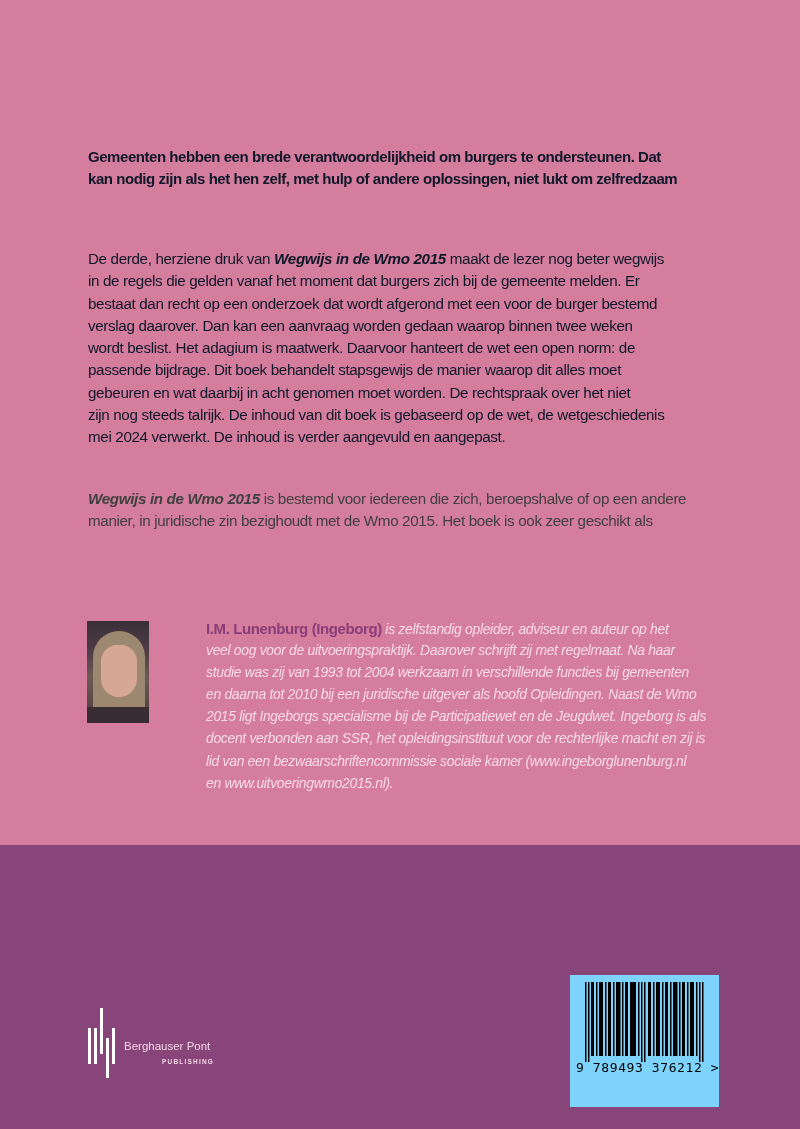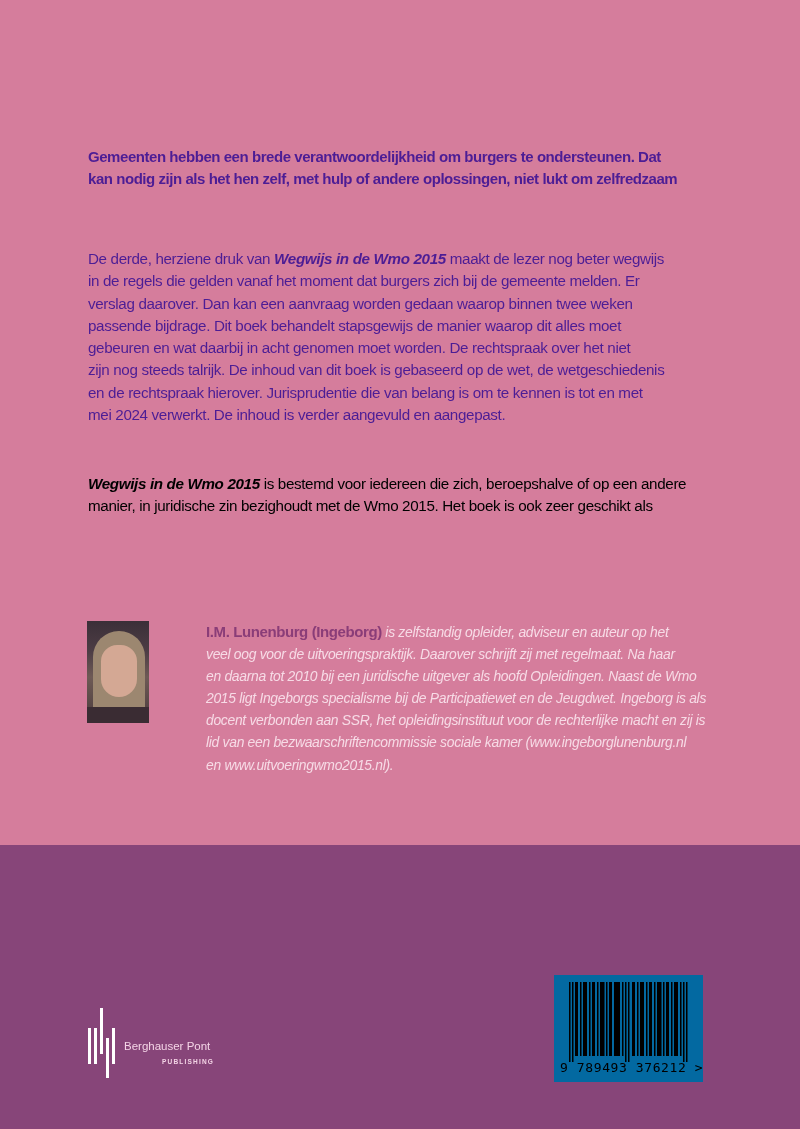--- a/index.html
+++ b/index.html
@@ -16,24 +16,24 @@
     }
     .purple-band {
       position: absolute; left: 0; top: 845px; width: 800px; height: 284px;
       background: #874579;
     }
     .text-block {
       position: absolute; left: 88px; width: 640px;
       font-size: 15.2px; letter-spacing: -0.35px;
     }
     .line { height: 22.3px; line-height: 22.3px; white-space: nowrap; }
-    .intro { top: 146px; font-weight: bold; color: #4c1d95; }
+    .intro { top: 146px; font-weight: bold; color: #0f172a; }
     .intro .line { font-size: 15px; letter-spacing: -0.45px; }
-    .body1 { top: 248px; color: #4c1d95; }
-    .body2 { top: 473px; color: #000000; }
+    .body1 { top: 248px; color: #0f172a; }
+    .body2 { top: 488px; color: #404040; }
     .it { font-style: italic; font-weight: bold; }
 
     .author-photo {
       position: absolute; left: 87px; top: 621px; width: 62px; height: 102px;
       background: linear-gradient(180deg, #3b2f38 0%, #4d3d45 30%, #6e5a55 55%, #4a3a3c 100%);
       overflow: hidden;
     }
     .author-photo .hair {
       position: absolute; left: 6px; top: 10px; width: 52px; height: 95px;
       border-radius: 26px 26px 6px 6px;
@@ -46,42 +46,42 @@
     }
     .author-photo .shoulder {
       position: absolute; left: 0; top: 86px; width: 62px; height: 20px;
       background: #3a2c33;
     }
     .author-block {
       position: absolute; left: 206px; top: 621px; width: 570px;
       font-size: 13.9px; letter-spacing: -0.3px; color: #f7dbe6;
       font-style: italic;
     }
-    .author-block .line { height: 22.1px; line-height: 22px; }
+    .author-block .line { height: 22.1px; line-height: 15px; }
     .author-name {
       font-style: normal; font-weight: bold; color: #8a3d78; font-size: 15px; letter-spacing: -0.4px;
     }
 
     .publisher-logo {
       position: absolute; left: 86px; top: 1008px; width: 140px; height: 72px;
     }
     .logo-bars { position: absolute; left: 0; top: 0; width: 30px; height: 72px; }
     .logo-bars span { position: absolute; background: #ffffff; width: 3px; }
     .publisher-name {
       position: absolute; left: 38px; top: 32px; font-family: Liberation Sans, sans-serif;
       font-size: 11.5px; color: #f4d4e6; white-space: nowrap;
     }
     .publisher-sub {
       position: absolute; left: 76px; top: 50px; font-size: 6.5px; font-weight: bold;
       letter-spacing: 1.2px; color: #f4d4e6; white-space: nowrap;
     }
 
     .barcode {
-      position: absolute; left: 554px; top: 975px; width: 149px; height: 107px;
-      background: #0369a1;
+      position: absolute; left: 570px; top: 975px; width: 149px; height: 132px;
+      background: #7dd3fc;
     }
     .barcode svg { position: absolute; left: 9px; top: 7px; }
     .barcode-digits {
       position: absolute; left: 6px; top: 85px; width: 140px; font-family: "DejaVu Sans Mono", monospace;
       font-size: 13px; color: #000; letter-spacing: 0.6px; white-space: nowrap;
     }
   </style>
 </head>
 <body>
 
@@ -91,25 +91,26 @@
 <div class="text-block intro">
   <div class="line">Gemeenten hebben een brede verantwoordelijkheid om burgers te ondersteunen. Dat</div>
   <div class="line">kan nodig zijn als het hen zelf, met hulp of andere oplossingen, niet lukt om zelfredzaam</div>
 </div>
 
 <div class="text-block body1">
   <div class="line">
     <span>De derde, herziene druk van </span><span class="it">Wegwijs in de Wmo 2015</span><span> maakt de lezer nog beter wegwijs</span>
   </div>
   <div class="line">in de regels die gelden vanaf het moment dat burgers zich bij de gemeente melden. Er</div>
+  <div class="line">bestaat dan recht op een onderzoek dat wordt afgerond met een voor de burger bestemd</div>
   <div class="line">verslag daarover. Dan kan een aanvraag worden gedaan waarop binnen twee weken</div>
+  <div class="line">wordt beslist. Het adagium is maatwerk. Daarvoor hanteert de wet een open norm: de</div>
   <div class="line">passende bijdrage. Dit boek behandelt stapsgewijs de manier waarop dit alles moet</div>
   <div class="line">gebeuren en wat daarbij in acht genomen moet worden. De rechtspraak over het niet</div>
   <div class="line">zijn nog steeds talrijk. De inhoud van dit boek is gebaseerd op de wet, de wetgeschiedenis</div>
-  <div class="line">en de rechtspraak hierover. Jurisprudentie die van belang is om te kennen is tot en met</div>
   <div class="line">mei 2024 verwerkt. De inhoud is verder aangevuld en aangepast.</div>
 </div>
 
 <div class="text-block body2">
   <div class="line">
     <span class="it">Wegwijs in de Wmo 2015</span><span> is bestemd voor iedereen die zich, beroepshalve of op een andere</span>
   </div>
   <div class="line">manier, in juridische zin bezighoudt met de Wmo 2015. Het boek is ook zeer geschikt als</div>
 </div>
 
@@ -117,20 +118,21 @@
   <div class="hair"></div>
   <div class="face"></div>
   <div class="shoulder"></div>
 </div>
 
 <div class="author-block">
   <div class="line">
     <span class="author-name">I.M. Lunenburg (Ingeborg)</span><span> is zelfstandig opleider, adviseur en auteur op het</span>
   </div>
   <div class="line">veel oog voor de uitvoeringspraktijk. Daarover schrijft zij met regelmaat. Na haar</div>
+  <div class="line">studie was zij van 1993 tot 2004 werkzaam in verschillende functies bij gemeenten</div>
   <div class="line">en daarna tot 2010 bij een juridische uitgever als hoofd Opleidingen. Naast de Wmo</div>
   <div class="line">2015 ligt Ingeborgs specialisme bij de Participatiewet en de Jeugdwet. Ingeborg is als</div>
   <div class="line">docent verbonden aan SSR, het opleidingsinstituut voor de rechterlijke macht en zij is</div>
   <div class="line">lid van een bezwaarschriftencommissie sociale kamer (www.ingeborglunenburg.nl</div>
   <div class="line">en www.uitvoeringwmo2015.nl).</div>
 </div>
 
 <div class="publisher-logo">
   <div class="logo-bars">
     <span style="left:2px; top:20px; height:36px;"></span>

